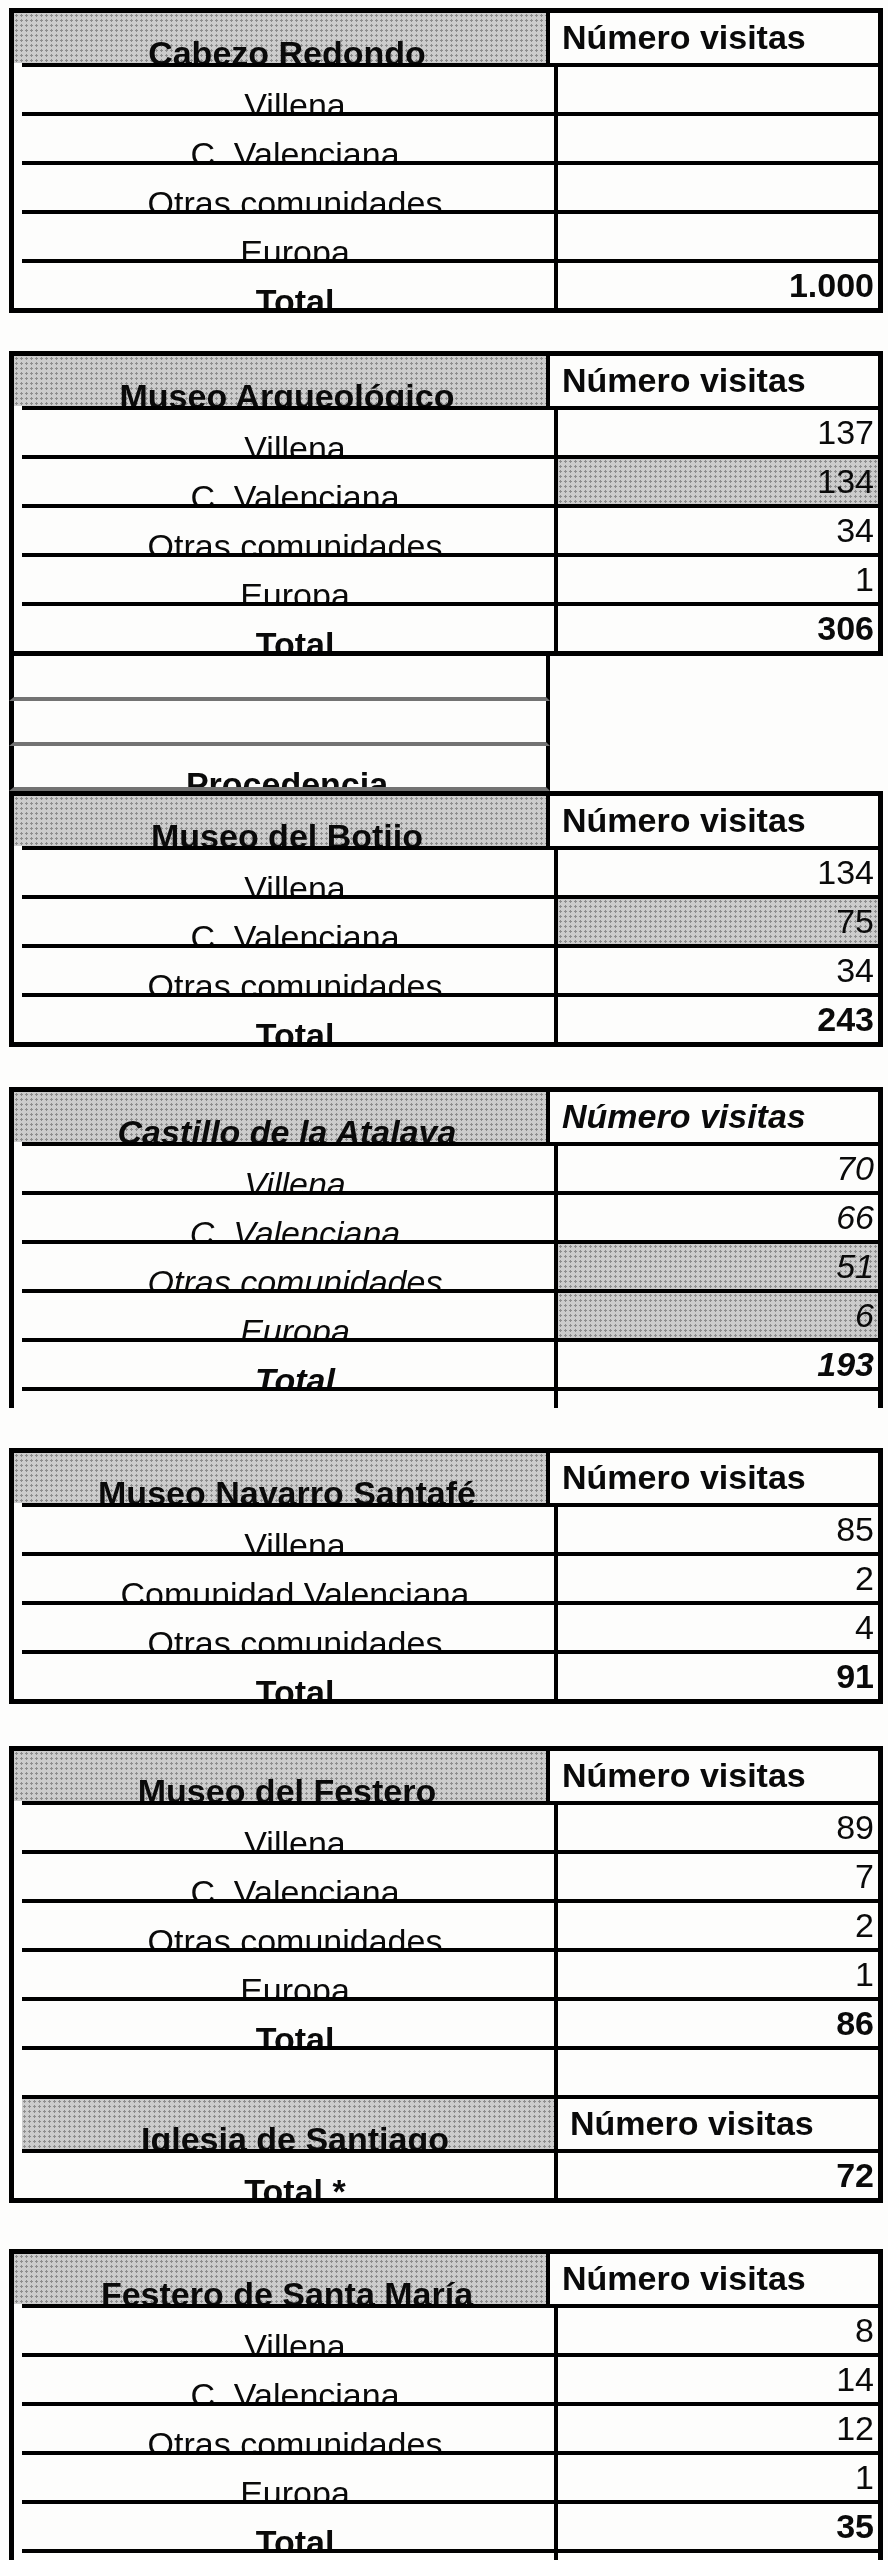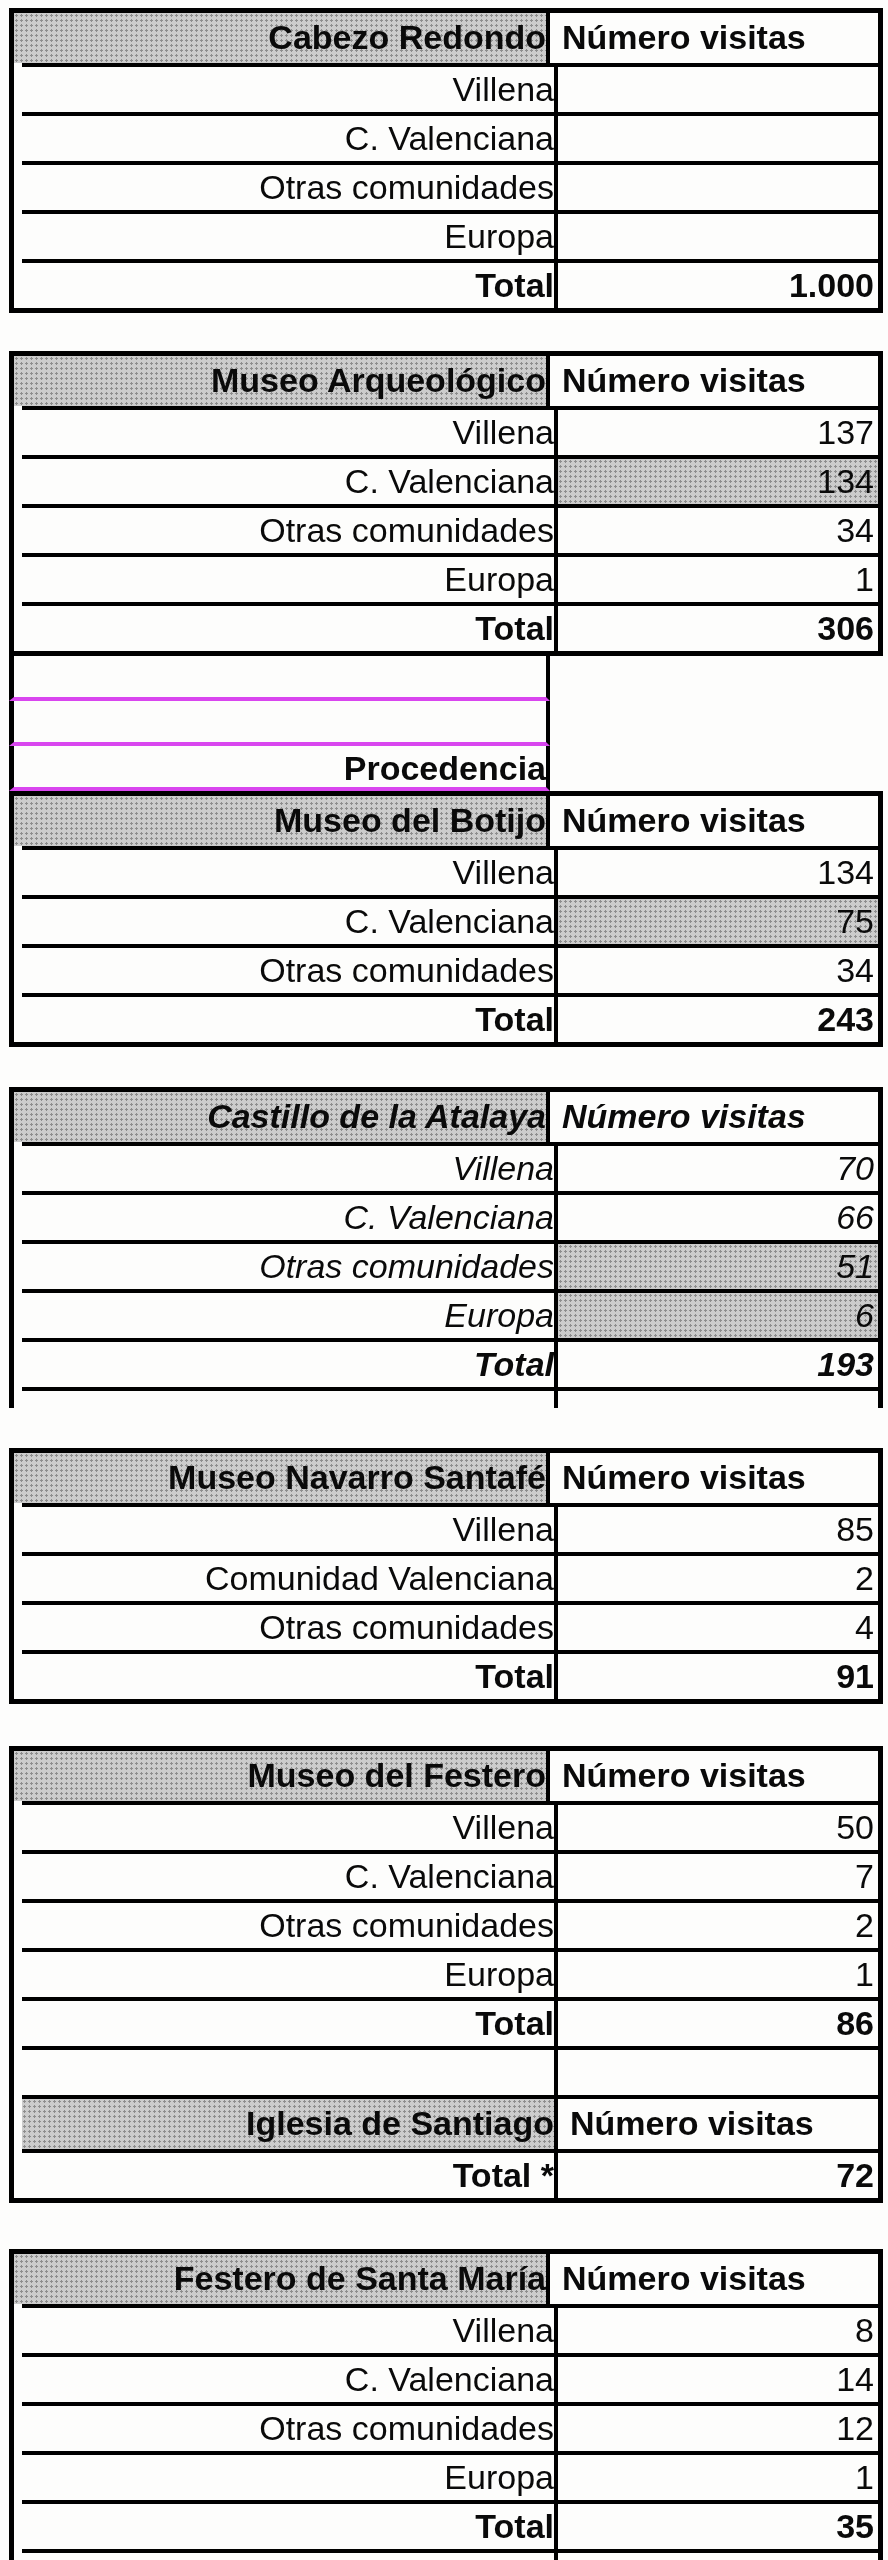--- a/index.html
+++ b/index.html
@@ -22,26 +22,26 @@
   .block { margin-left: 9px; width: 874px; box-sizing: border-box; }
   .table { border: 5px solid #000; }
   .table.no-bottom { border-bottom: none; font-style: italic; }
   .gap { border: none; }
   .row { display: flex; align-items: stretch; }
   .table .row + .row { border-top: 4px solid #000; margin-left: 8px; }
   .cell-l {
     width: 536px;
     flex: 0 0 536px;
     border-right: 4px solid #000;
-    padding: 0 0 0 14px;
+    padding: 16px 0 0 14px;
     box-sizing: border-box;
     font-size: 34px;
     white-space: nowrap;
     overflow: hidden;
-    text-align: right;
+    text-align: center;
   }
   .cell-r {
     flex: 1 1 auto;
     padding: 0 4px 0 10px;
     box-sizing: border-box;
     font-size: 34px;
     white-space: nowrap;
     overflow: hidden;
     text-align: right;
   }
@@ -56,21 +56,21 @@
   .shade {
     background-color: #cccccc;
     background-image: radial-gradient(#8d8d8d 1.1px, rgba(0,0,0,0) 1.3px);
     background-size: 5px 5px;
   }
   
   .left-only .row { border: none; }
   .left-only .cell-l {
     border-left: 5px solid #000;
     border-right: 4px solid #000;
-    border-bottom: 4px solid #d946ef;
+    border-bottom: 4px solid #737373;
     width: 541px;
     flex: 0 0 541px;
   }
   .left-only .cell-r { border: none; background: transparent; }
   
   .row.stub .cell-l { border-right: 4px solid #000; }
 </style>
 </head>
 <body>
 
@@ -219,21 +219,21 @@
       </div>
     </div>
     <div class="block gap" style="height: 42px;"></div>
     <div class="block table">
       <div class="row title h-title">
         <div class="cell-l h-title shade">Museo del Festero</div>
         <div class="cell-r h-title">Número visitas</div>
       </div>
       <div class="row data h-data">
         <div class="cell-l h-data">Villena</div>
-        <div class="cell-r h-data">50</div>
+        <div class="cell-r h-data">89</div>
       </div>
       <div class="row data h-data">
         <div class="cell-l h-data">C. Valenciana</div>
         <div class="cell-r h-data">7</div>
       </div>
       <div class="row data h-data">
         <div class="cell-l h-data">Otras comunidades</div>
         <div class="cell-r h-data">2</div>
       </div>
       <div class="row data h-data">

